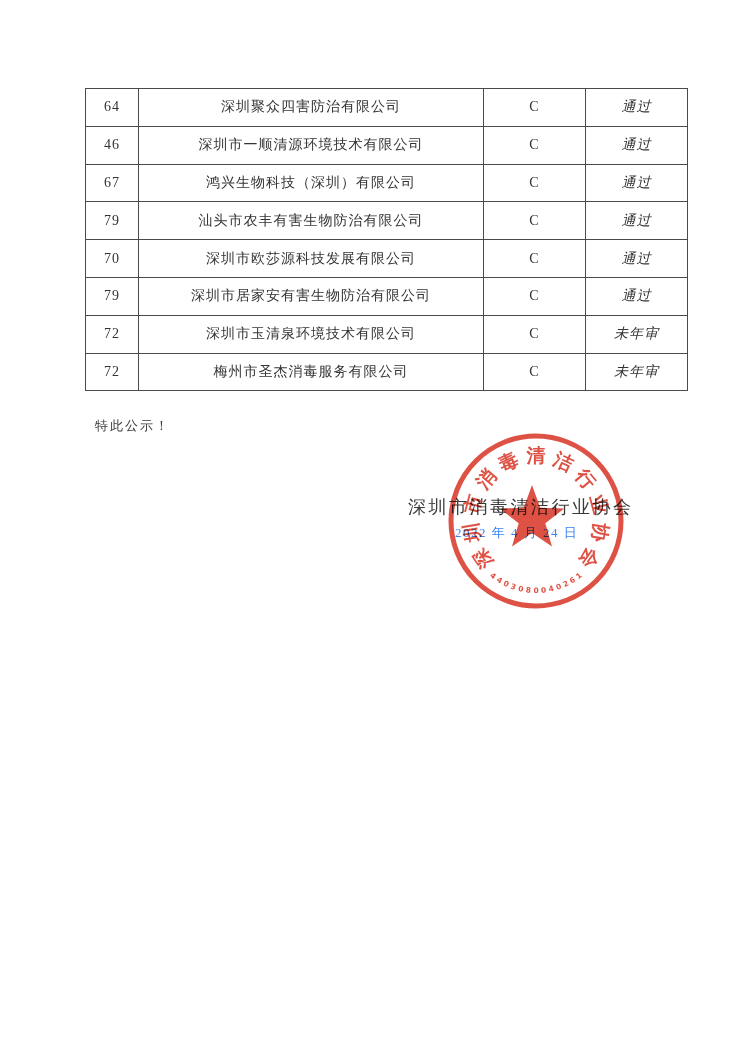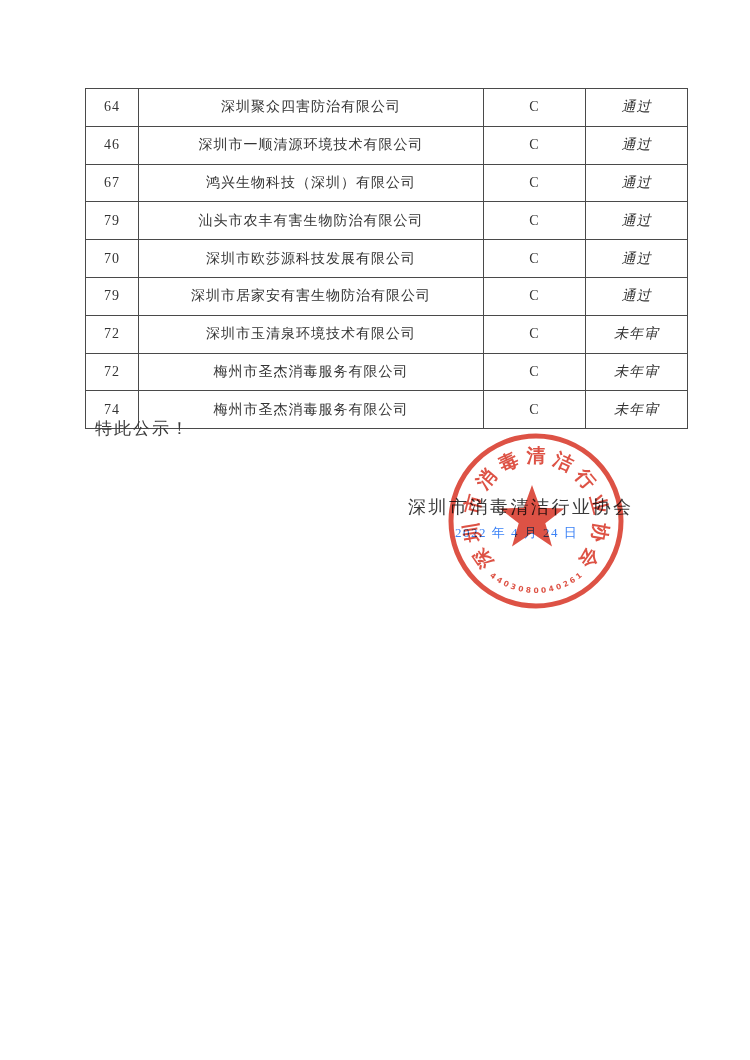--- a/index.html
+++ b/index.html
@@ -30,21 +30,21 @@
     white-space:nowrap;
     overflow:hidden;
   }
   td.c0{width:48px;font-size:13.5px;letter-spacing:0;}
   td.c1{width:340px;}
   td.c2{width:97px;font-size:13.5px;letter-spacing:0;}
   td.c3{width:97px;font-style:italic;}
   .notice{
     position:absolute;
     left:95px;top:417px;
-    font-size:17px;
+    font-size:13px;
     letter-spacing:2px;
     color:#3a3a3a;
   }
   .sign-org{
     position:absolute;
     left:408px;top:495px;
     font-size:18px;
     letter-spacing:2.5px;
     color:#3a3a3a;
     z-index:1;
@@ -130,26 +130,20 @@
           <td class="c1">深圳市玉清泉环境技术有限公司</td>
           <td class="c2">C</td>
           <td class="c3">未年审</td>
         </tr>
         <tr>
           <td class="c0">72</td>
           <td class="c1">梅州市圣杰消毒服务有限公司</td>
           <td class="c2">C</td>
           <td class="c3">未年审</td>
         </tr>
-        <tr>
-          <td class="c0">74</td>
-          <td class="c1">梅州市圣杰消毒服务有限公司</td>
-          <td class="c2">C</td>
-          <td class="c3">未年审</td>
-        </tr>
       </tbody>
   </table>
 
   <div class="notice">特此公示！</div>
 
   <div class="sign-org">深圳市消毒清洁行业协会</div>
   <div class="sign-date">2022 年 4 月 24 日</div>
 
   <div class="stamp">
     <svg id="stamp-svg" viewBox="-100 -100 200 200">

